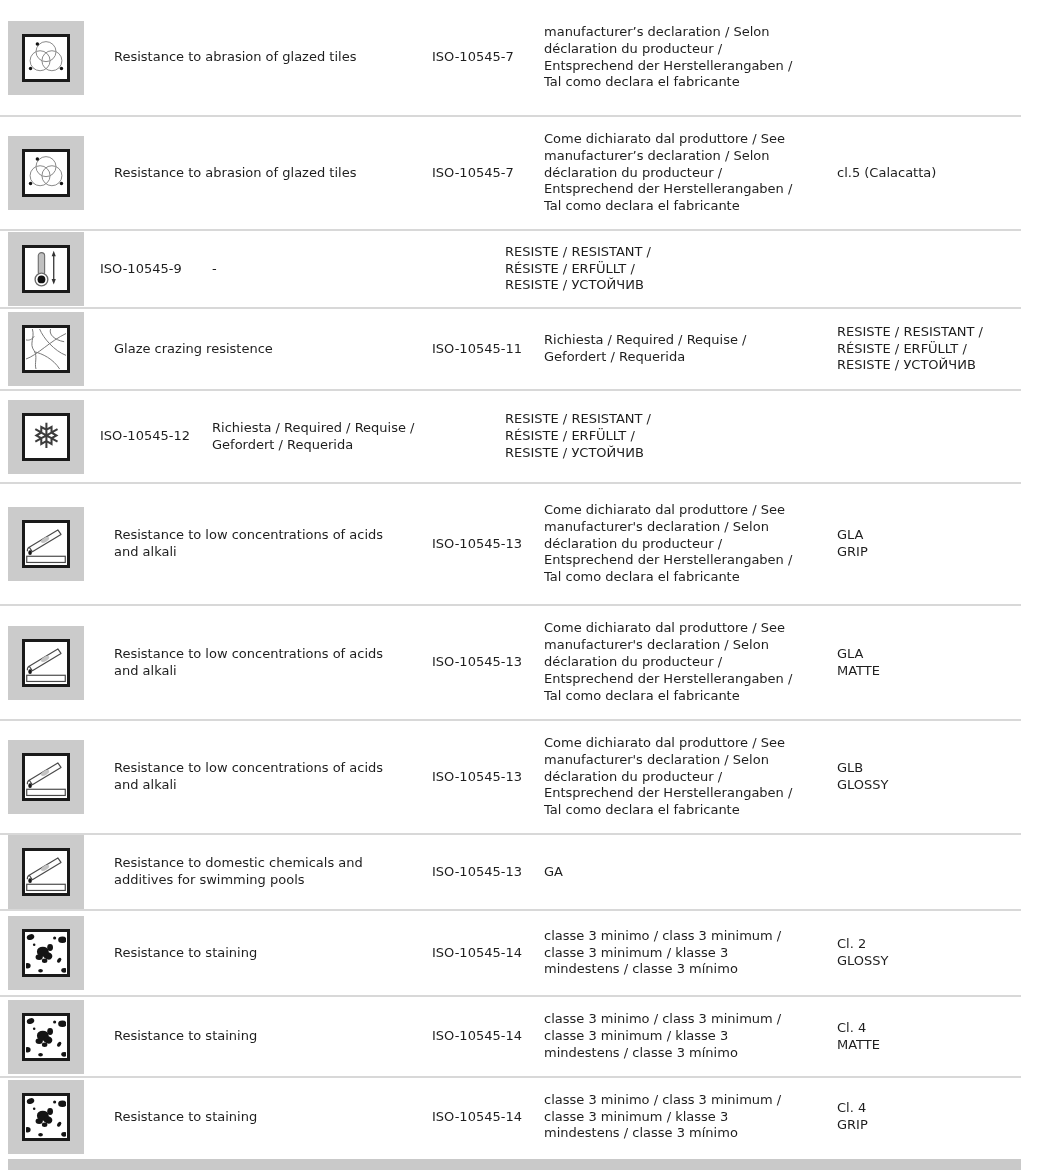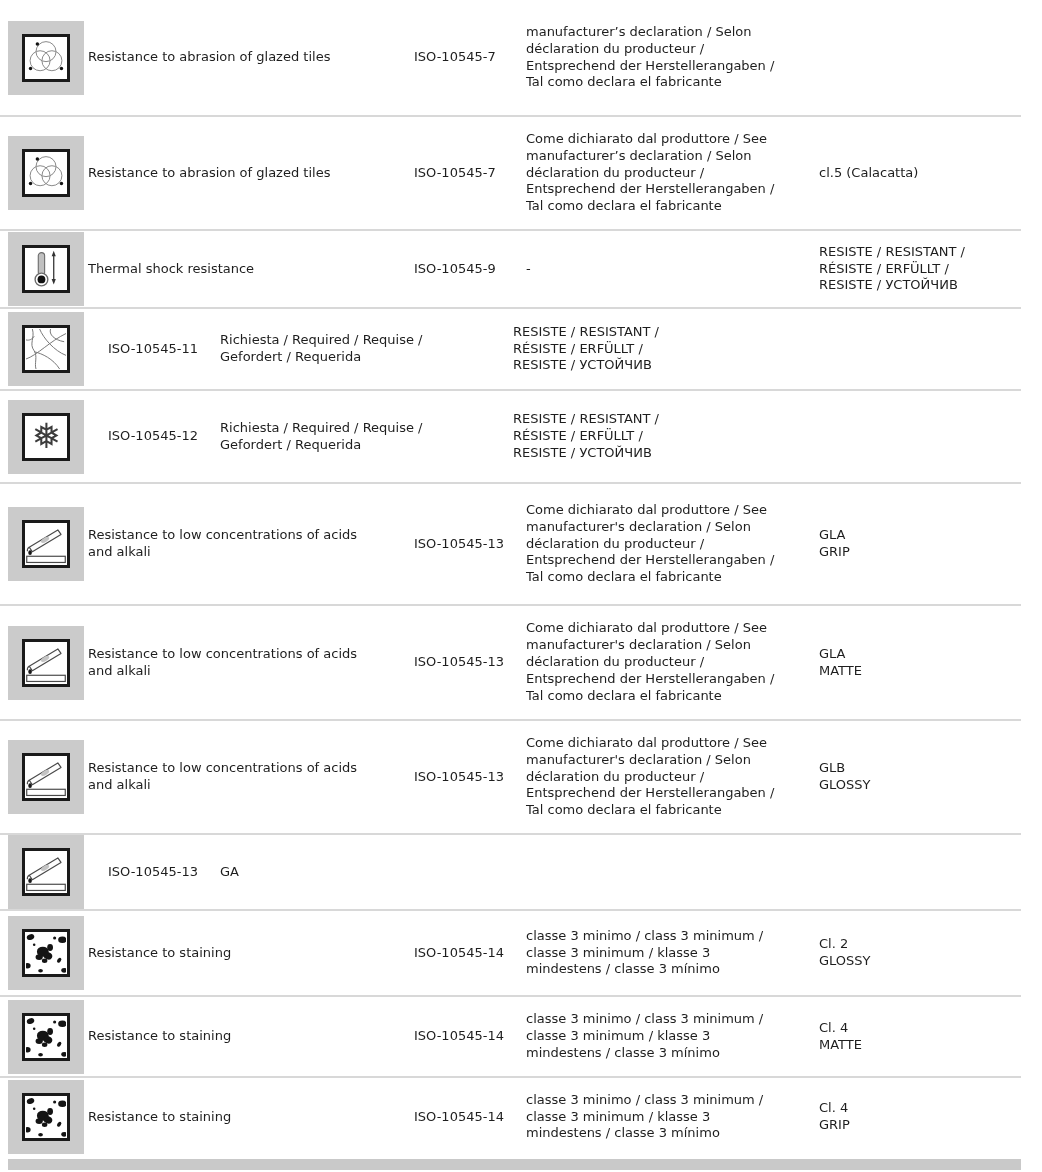--- a/index.html
+++ b/index.html
@@ -28,22 +28,22 @@
   }
   .icon-box{
     width:48px;height:48px;
     background:#ffffff;
     border:3px solid #1a1a1a;
     box-sizing:border-box;
     display:flex;align-items:center;justify-content:center;
   }
   .pict{width:40px;height:40px;display:block;}
   .cell{line-height:1.3;}
-  .desc{flex:0 0 302px;margin-left:4px;white-space:pre-line;}
-  .std{flex:0 0 112px;margin-left:24px;}
+  .desc{flex:0 0 302px;margin-left:30px;white-space:pre-line;}
+  .std{flex:0 0 112px;margin-left:16px;}
   .req{flex:0 0 293px;white-space:pre-line;}
   .val{flex:0 0 159px;white-space:pre-line;}
   .section-bar{
     height:11px;width:1013px;
     margin:3px 0 0 8px;
     background:#c9c9c9;
   }
   .defs{position:absolute;width:0;height:0;overflow:hidden;}
 </style>
 </head>
@@ -142,36 +142,36 @@
   </div>
 
   <div class="row" style="min-height:78px">
     <div class="icon-cell">
       <div class="icon-box">
           <svg class="pict">
             <use href="#sym-thermal"></use>
           </svg>
         </div>
     </div>
-    <div class="cell desc">Thermal shock resistance</div>
     <div class="cell std">ISO-10545-9</div>
     <div class="cell req">-</div>
     <div class="cell val">RESISTE / RESISTANT /
 RÉSISTE / ERFÜLLT /
 RESISTE / УСТОЙЧИВ</div>
   </div>
 
   <div class="row" style="min-height:82px">
     <div class="icon-cell">
       <div class="icon-box">
           <svg class="pict">
             <use href="#sym-crazing"></use>
           </svg>
         </div>
     </div>
+    <div class="cell desc">Glaze crazing resistence</div>
     <div class="cell std">ISO-10545-11</div>
     <div class="cell req">Richiesta / Required / Requise /
 Gefordert / Requerida</div>
     <div class="cell val">RESISTE / RESISTANT /
 RÉSISTE / ERFÜLLT /
 RESISTE / УСТОЙЧИВ</div>
   </div>
 
   <div class="row" style="min-height:93px">
     <div class="icon-cell">
@@ -250,20 +250,22 @@
   </div>
 
   <div class="row" style="min-height:73px">
     <div class="icon-cell">
       <div class="icon-box">
           <svg class="pict">
             <use href="#sym-acid"></use>
           </svg>
         </div>
     </div>
+    <div class="cell desc">Resistance to domestic chemicals and
+additives for swimming pools</div>
     <div class="cell std">ISO-10545-13</div>
     <div class="cell val">GA</div>
   </div>
 
   <div class="row" style="min-height:86px">
     <div class="icon-cell">
       <div class="icon-box">
           <svg class="pict">
             <use href="#sym-stain"></use>
           </svg>

